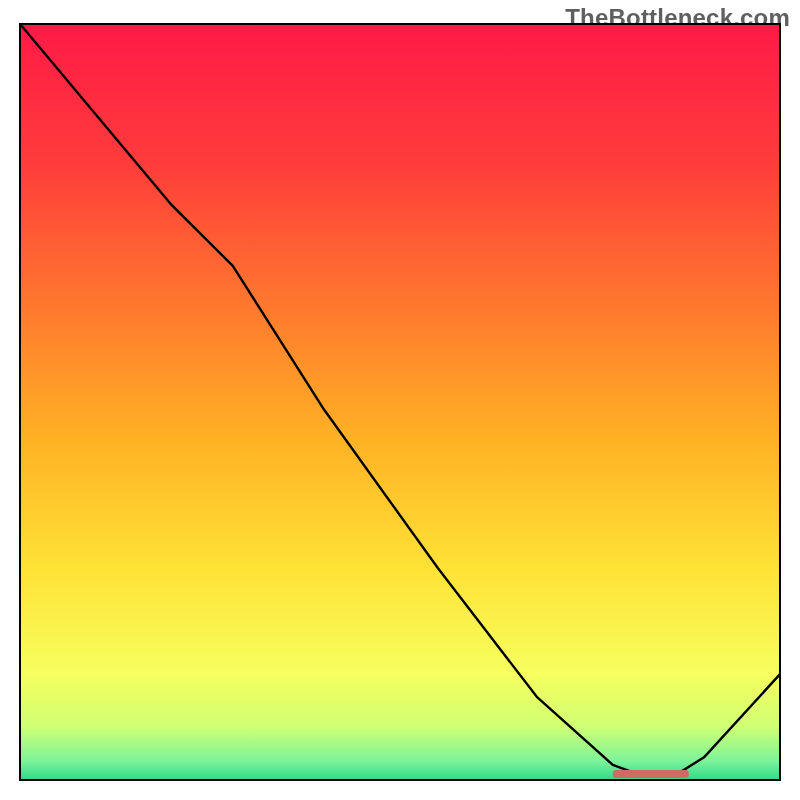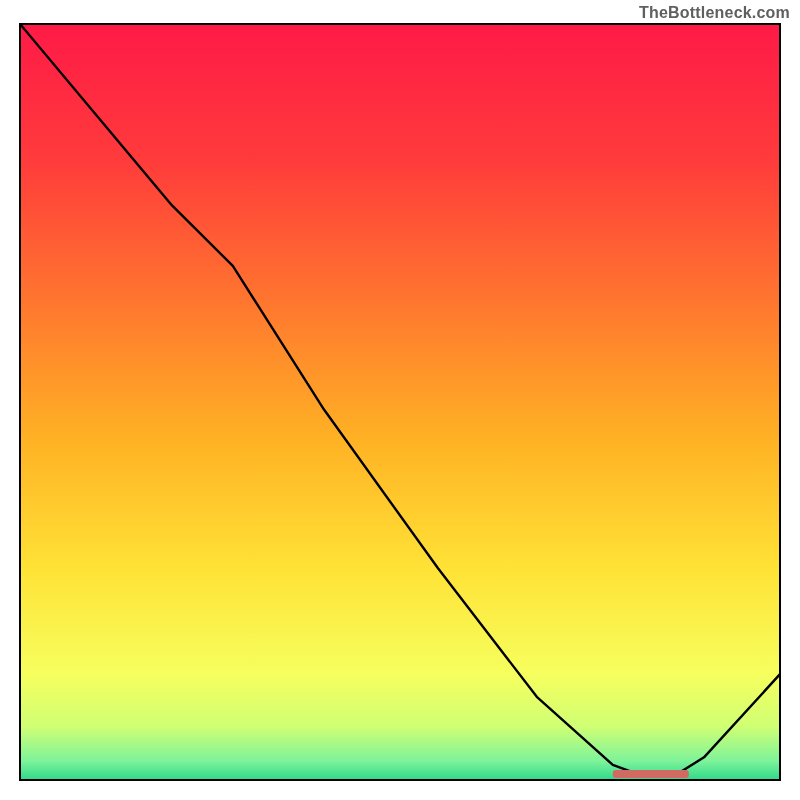--- a/index.html
+++ b/index.html
@@ -13,21 +13,21 @@
   }
   .chart-wrap {
     position: relative;
     width: 800px;
     height: 800px;
   }
   .attribution {
     position: absolute;
     top: 4px;
     right: 10px;
-    font-size: 16px;
+    font-size: 24px;
     font-weight: 600;
     color: #5f5f5f;
     letter-spacing: 0.2px;
   }
   svg.plot {
     position: absolute;
     left: 0;
     top: 0;
     width: 800px;
     height: 800px;

